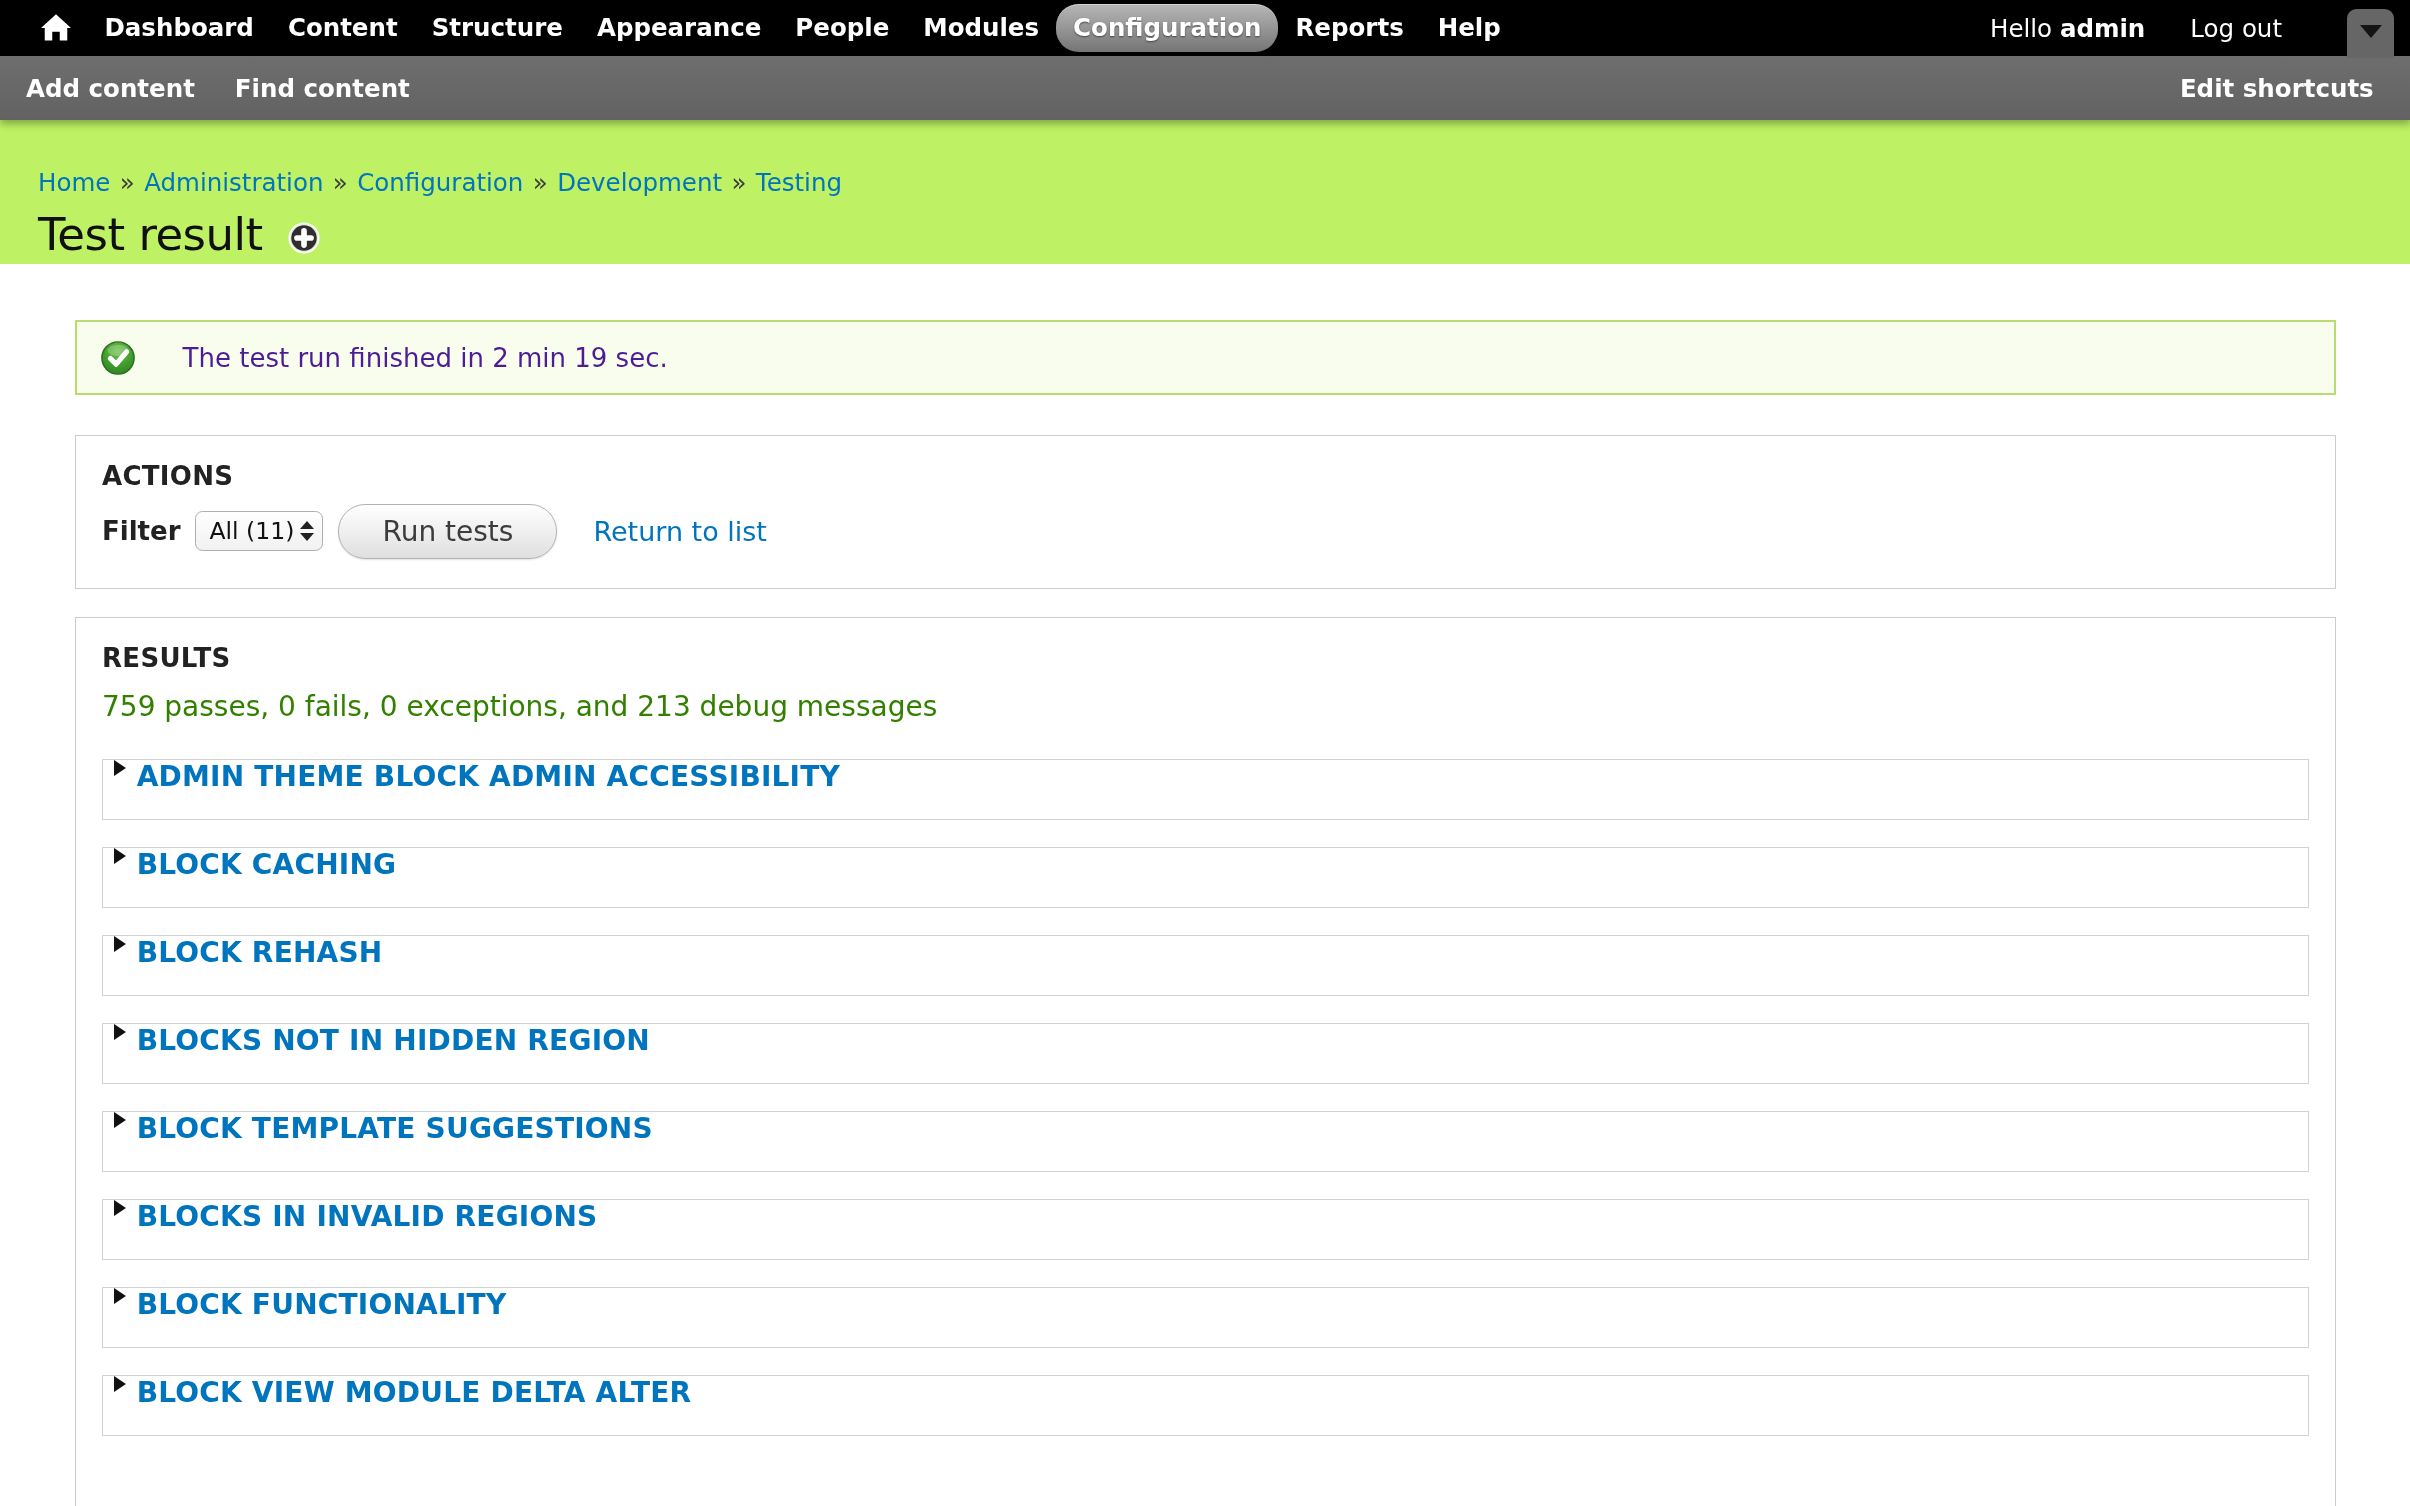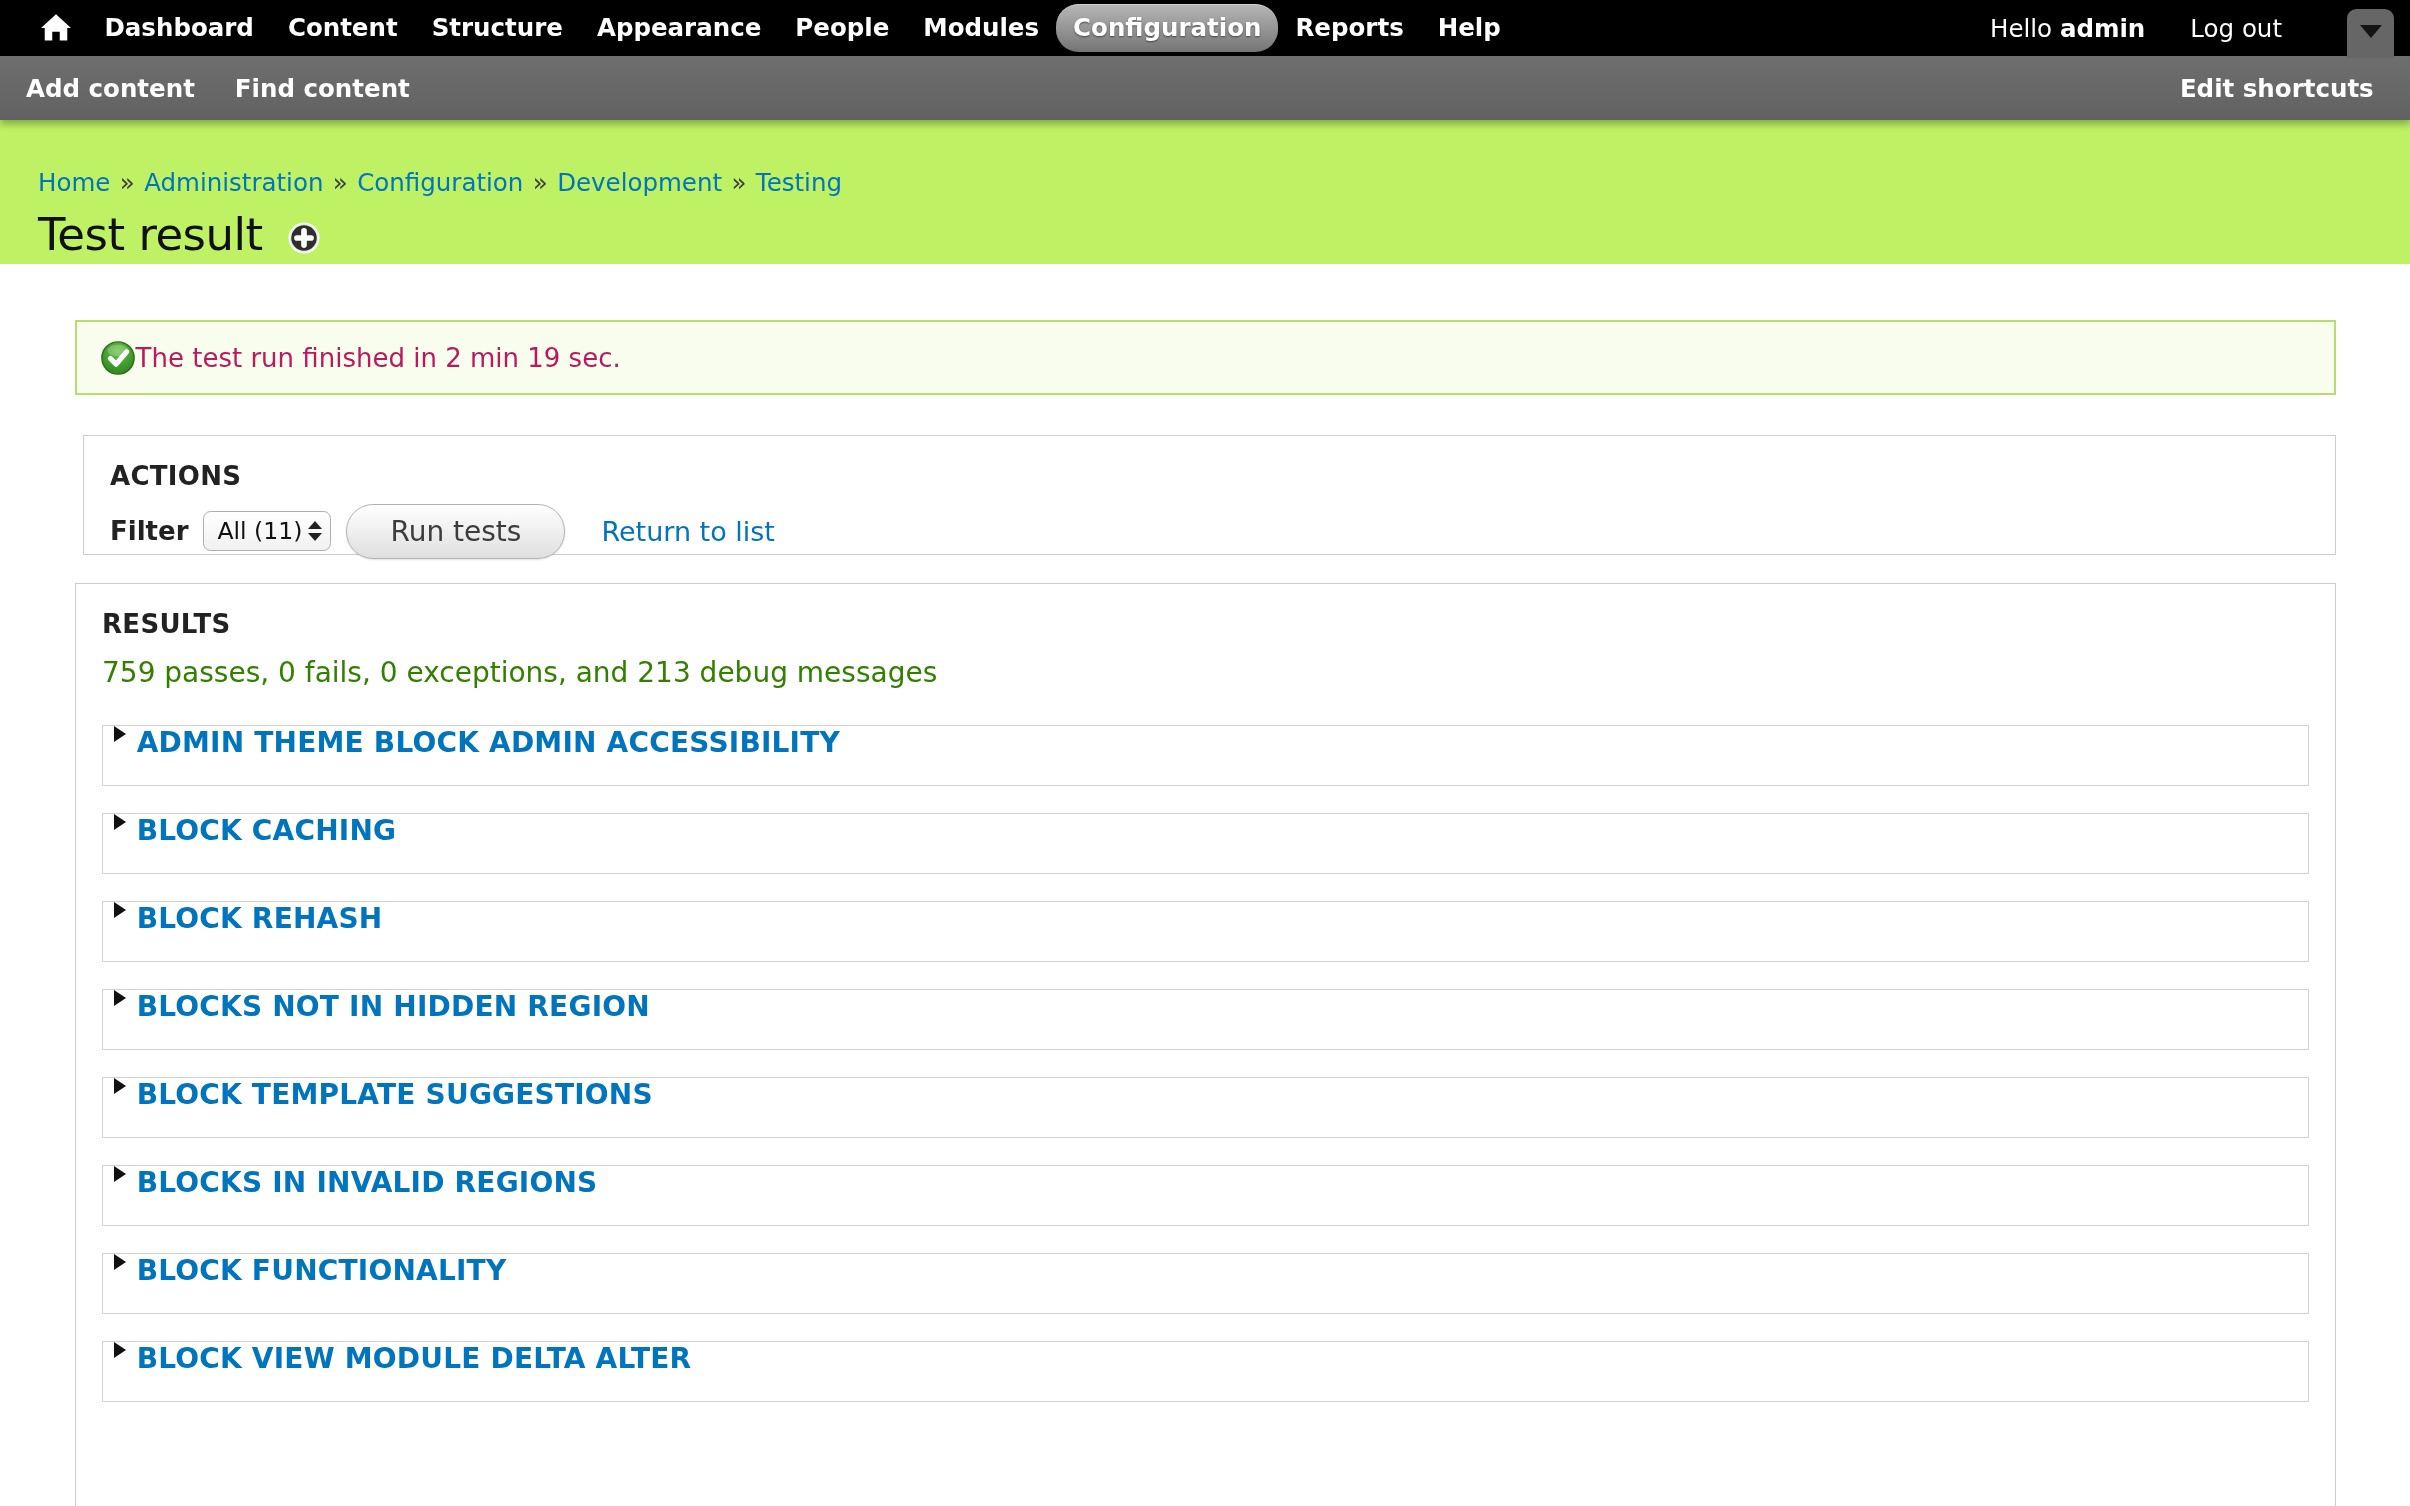--- a/index.html
+++ b/index.html
@@ -72,25 +72,25 @@
   .add-shortcut-icon { margin-left: 24.5px; margin-top: 5.6px; cursor: pointer; }
 
   
   .main { padding: 0 75px; }
 
   .status-box {
     margin-top: 56px; height: 75px;
     border: 2.8px solid #b8dc6e; background: #f8fdee;
     display: flex; align-items: center; padding-left: 22.6px;
   }
-  .status-text { font-size: 26px; color: #be185d; }
+  .status-text { margin-left: 47px; font-size: 26px; color: #4c1d95; }
 
   .fieldset { border: 1.9px solid #cccccc; background: #fff; }
 
-  .actions-fieldset { margin-top: 40px; height: 120px; padding: 24.5px 26px 0 26px; margin-left: 8px; }
+  .actions-fieldset { margin-top: 40px; height: 154px; padding: 24.5px 26px 0 26px; }
   .legend { font-size: 26px; font-weight: bold; color: #222; letter-spacing: 0.3px; }
   .actions-row { margin-top: 13px; display: flex; align-items: center; }
   .filter-label { font-size: 26px; font-weight: bold; color: #222; margin-right: 15px; }
   .select {
     width: 128px; height: 40px; border: 1.9px solid #aeaeae; border-radius: 7.5px;
     background: linear-gradient(#ffffff, #f1f1f1);
     display: flex; align-items: center; justify-content: space-between;
     padding: 0 8.5px 0 13px; cursor: pointer;
   }
   .select-value { font-size: 23.5px; color: #111; white-space: nowrap; }

